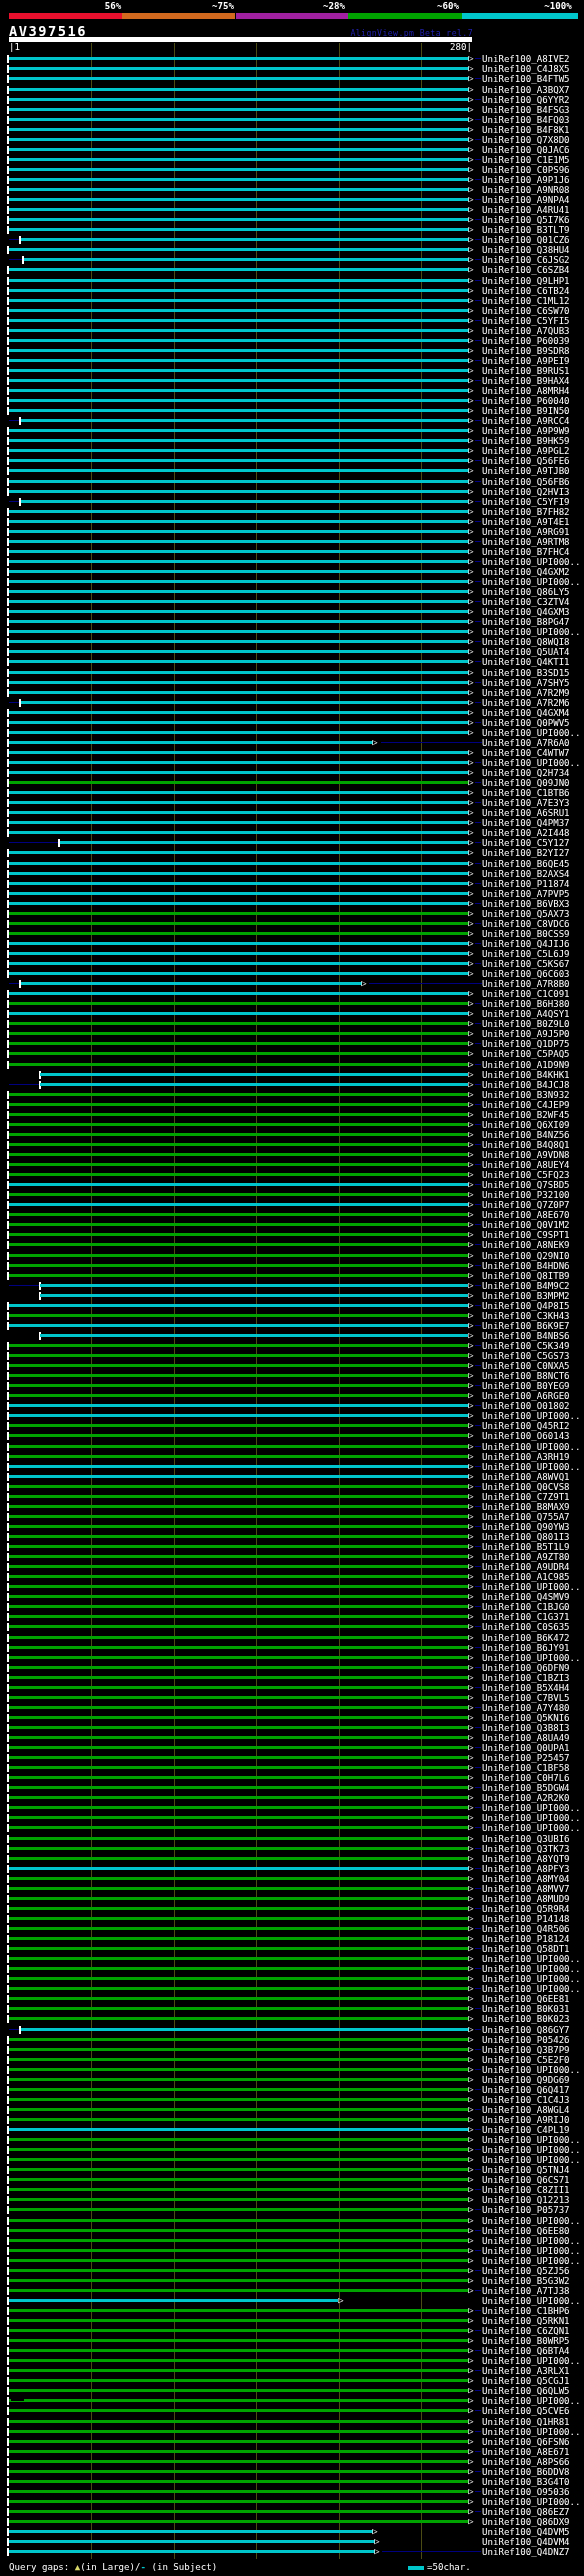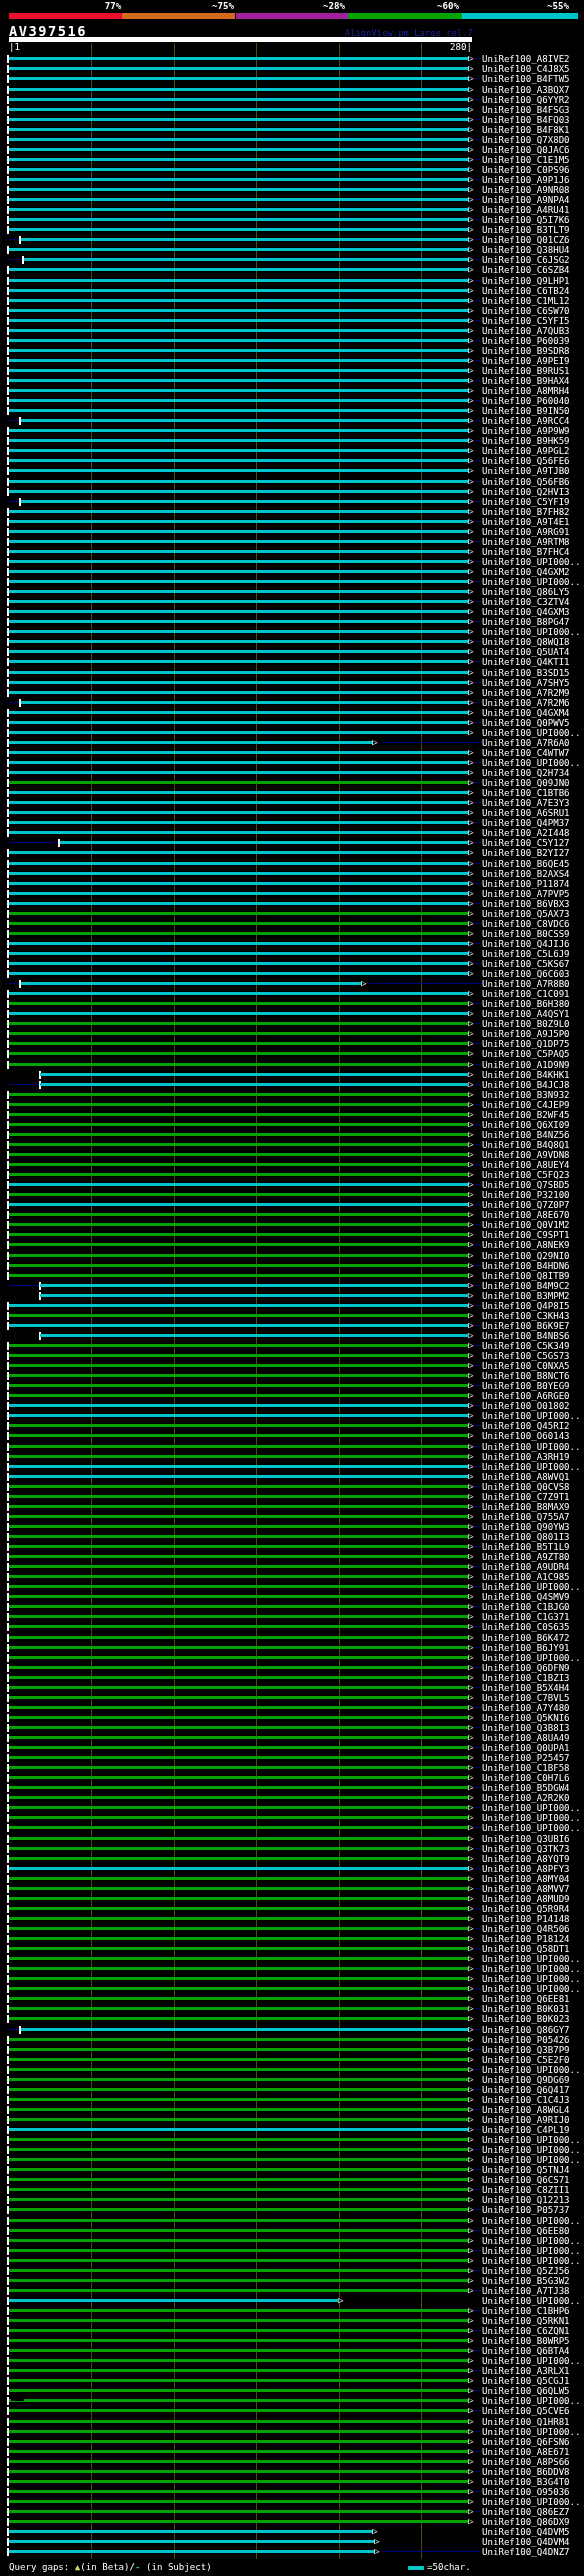--- a/index.html
+++ b/index.html
@@ -28,36 +28,36 @@
   #footer-left .subj-dash{color:#00c6cb;font-weight:bold;}
   #scalebar{position:absolute;left:408px;top:2566px;width:16.4px;height:3.7px;background:#00c6cb;}
   #scalebar-label{position:absolute;left:427px;top:2562px;color:#fff;font-size:9.1px;white-space:pre;}
 </style>
 </head>
 <body>
 
 <div id="stage">
 
   <div>
-    <span class="pct" style="left:113px">77%</span>
+    <span class="pct" style="left:113px">56%</span>
     <span class="pct" style="left:223px">~75%</span>
     <span class="pct" style="left:334px">~28%</span>
     <span class="pct" style="left:448px">~60%</span>
-    <span class="pct" style="left:558px">~55%</span>
+    <span class="pct" style="left:558px">~100%</span>
     <div id="key-bar">
         <div class="keyseg" style="left: 9.1px; width: 113px; background: rgb(232, 16, 45);"></div>
         <div class="keyseg" style="left: 122px; width: 113px; background: rgb(210, 105, 30);"></div>
         <div class="keyseg" style="left: 236px; width: 112px; background: rgb(160, 32, 160);"></div>
         <div class="keyseg" style="left: 348px; width: 114px; background: rgb(0, 163, 0);"></div>
         <div class="keyseg" style="left: 462px; width: 116px; background: rgb(0, 198, 203);"></div>
       </div>
   </div>
 
   <div id="query-title">AV397516</div>
-  <div id="watermark">AlignView.pm Large rel.7</div>
+  <div id="watermark">AlignView.pm Beta rel.7</div>
   <div id="ruler-bar"></div>
   <div id="ruler-start">|1</div>
   <div id="ruler-end">280|</div>
 
   <div id="plot">
       <div class="grid" style="left: 91px; top: 43px; height: 2516px;"></div>
       <div class="grid" style="left: 174px; top: 43px; height: 2516px;"></div>
       <div class="grid" style="left: 256px; top: 43px; height: 2516px;"></div>
       <div class="grid" style="left: 339px; top: 43px; height: 2516px;"></div>
       <div class="grid" style="left: 421px; top: 43px; height: 2516px;"></div>
@@ -1686,18 +1686,18 @@
       </div>
       <div class="hit-row" style="top: 2547px;">
         <div class="tick" style="left: 7.3px; width: 1.8px; background: rgb(255, 255, 255);"></div>
         <div class="bar" style="left: 9.1px; width: 366px; background: rgb(0, 198, 203);"></div>
         <span class="arrow" style="left: 374px;">▷</span>
         <div class="tail" style="left: 382px; width: 99px; background: rgb(0, 0, 128);"></div>
         <span class="hit-label">UniRef100_Q4DNZ7</span>
       </div>
     </div>
 
-  <div id="footer-left"><span>Query gaps: </span><span class="tri">▲</span><span>(in Beta)/</span><span class="subj-dash">-</span><span> (in Subject)</span></div>
+  <div id="footer-left"><span>Query gaps: </span><span class="tri">▲</span><span>(in Large)/</span><span class="subj-dash">-</span><span> (in Subject)</span></div>
   <div id="scalebar"></div>
   <div id="scalebar-label">=50char.</div>
 
 </div>
 
 
 </body></html>

